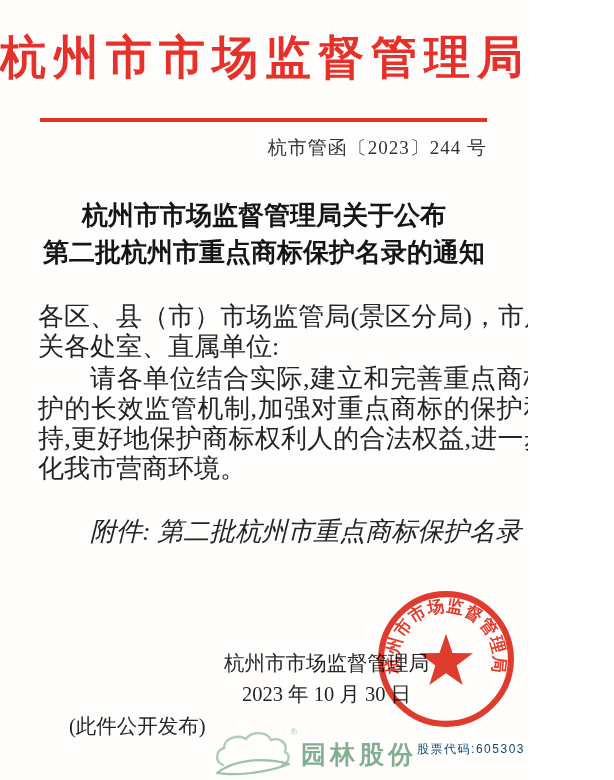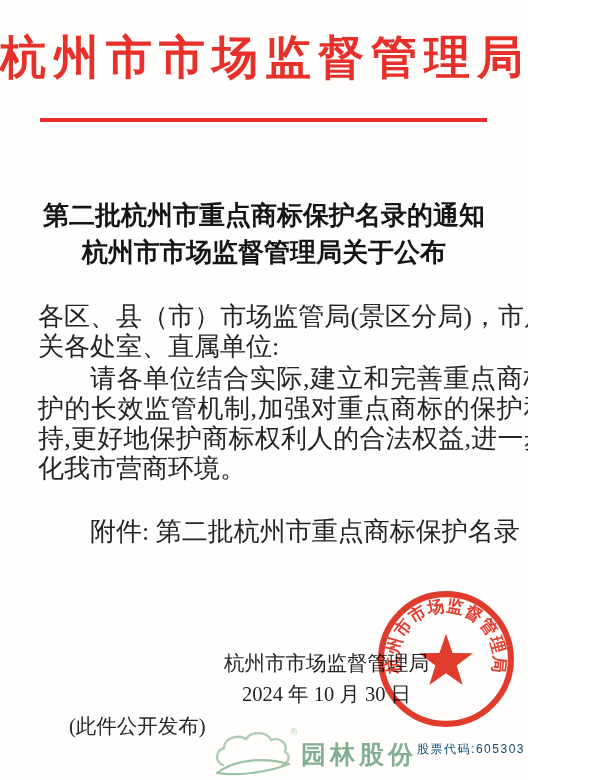--- a/index.html
+++ b/index.html
@@ -52,20 +52,21 @@
     font-size: 26px;
     line-height: 30px;
     text-align: justify;
     color: #242424;
   }
   .doc-body p { margin-bottom: 2px; }
   .indent { text-indent: 2em; }
   .attachment-line {
     margin-top: 33px;
     text-indent: 2em;
+    font-style: italic;
   }
   .signature-block {
     position: absolute;
     top: 648px; right: 99px;
     text-align: center;
     font-size: 20.5px;
     line-height: 31px;
     color: #242424;
     white-space: nowrap;
   }
@@ -113,35 +114,36 @@
 </style>
 </head>
 <body>
 
 <div class="page">
 
   <div class="agency-header">杭州市市场监督管理局</div>
 
   <div class="red-rule"></div>
 
+  <div class="doc-number">杭市管函〔2023〕244 号</div>
 
   <div class="doc-title">
+    <div>杭州市市场监督管理局关于公布</div>
     <div>第二批杭州市重点商标保护名录的通知</div>
-    <div>杭州市市场监督管理局关于公布</div>
   </div>
 
   <div class="doc-body">
     <p>各区、县（市）市场监管局(景区分局)，市局机关各处室、直属单位:</p>
     <p class="indent">请各单位结合实际,建立和完善重点商标保护的长效监管机制,加强对重点商标的保护和支持,更好地保护商标权利人的合法权益,进一步优化我市营商环境。</p>
     <p class="attachment-line">附件: 第二批杭州市重点商标保护名录</p>
   </div>
 
   <div class="signature-block">
     <div>杭州市市场监督管理局</div>
-    <div>2024 年 10 月 30 日</div>
+    <div>2023 年 10 月 30 日</div>
   </div>
 
   <svg class="seal" viewBox="0 0 140 140">
     <circle cx="70" cy="70" r="64" fill="none" stroke="#dd2b1c" stroke-width="6"></circle>
     <defs>
       <path id="sealArc" d="M 25.8,86.1 A 47,47 0 1 1 114.2,86.1" fill="none"></path>
     </defs>
     <text fill="#dd2b1c" font-size="16.5" font-weight="bold" letter-spacing="1">
       <textPath href="#sealArc" startOffset="50%" text-anchor="middle">杭州市市场监督管理局</textPath>
     </text>

